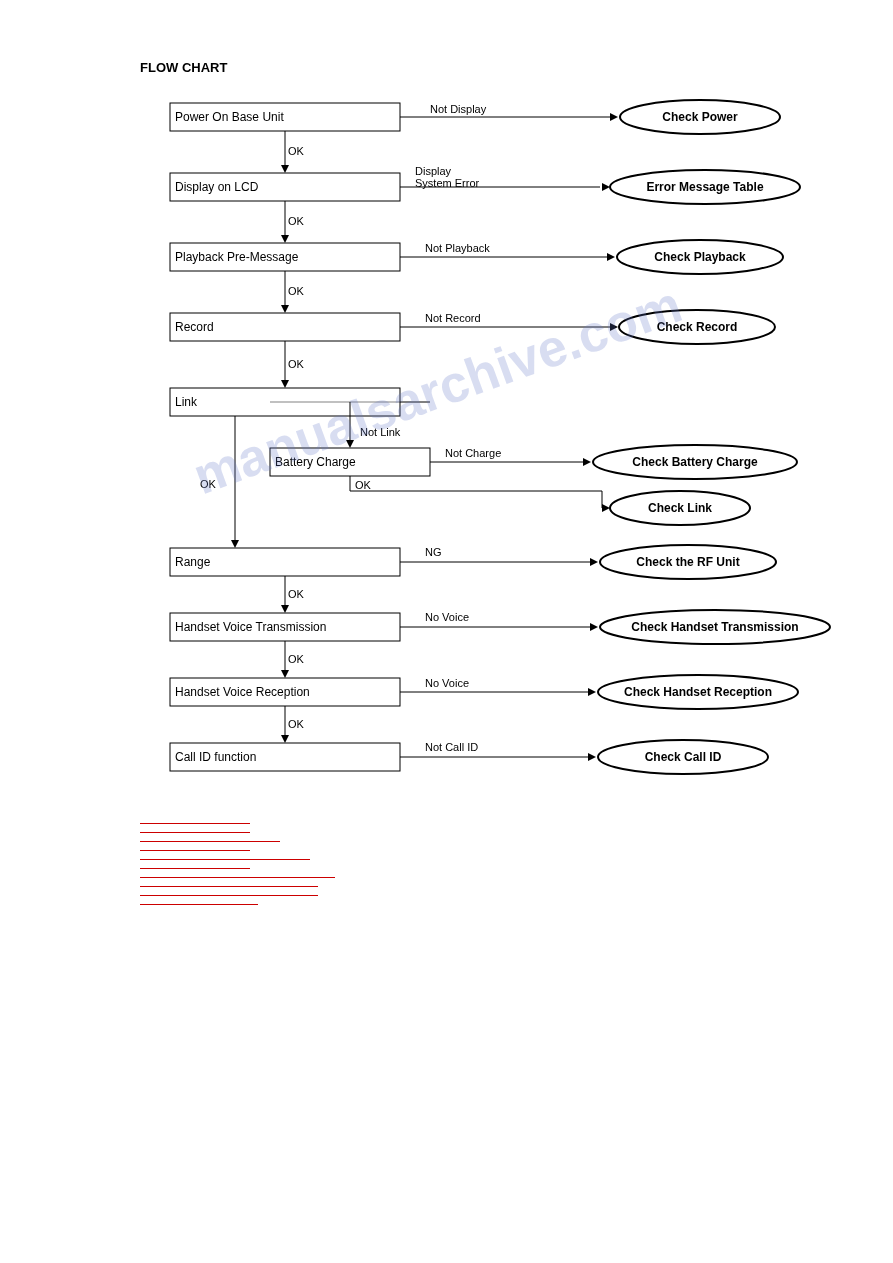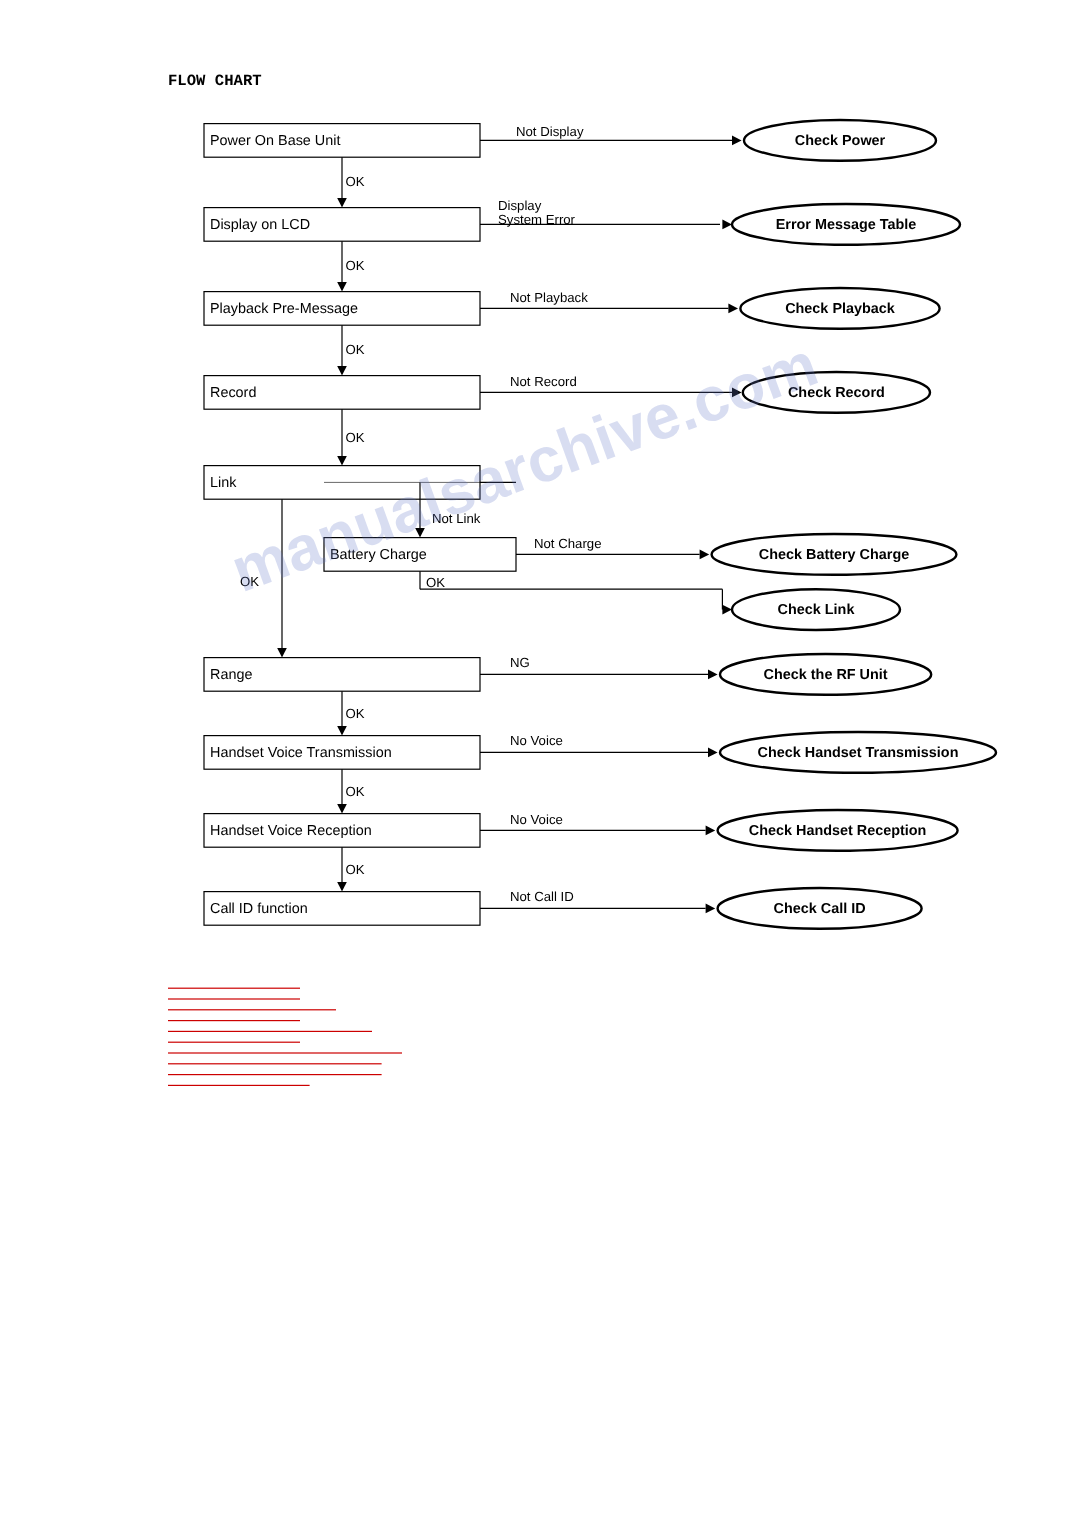--- a/index.html
+++ b/index.html
@@ -15,21 +15,20 @@
 
     .page {
       padding: 60px 80px 60px 140px;
       position: relative;
     }
 
     .title {
       font-weight: bold;
       font-size: 13px;
       margin-bottom: 18px;
-      font-family: Liberation Mono, monospace;
     }
 
     
     .watermark {
       position: absolute;
       top: 360px;
       left: 180px;
       font-size: 52px;
       color: rgba(100, 120, 200, 0.25);
       font-family: Arial, sans-serif;

